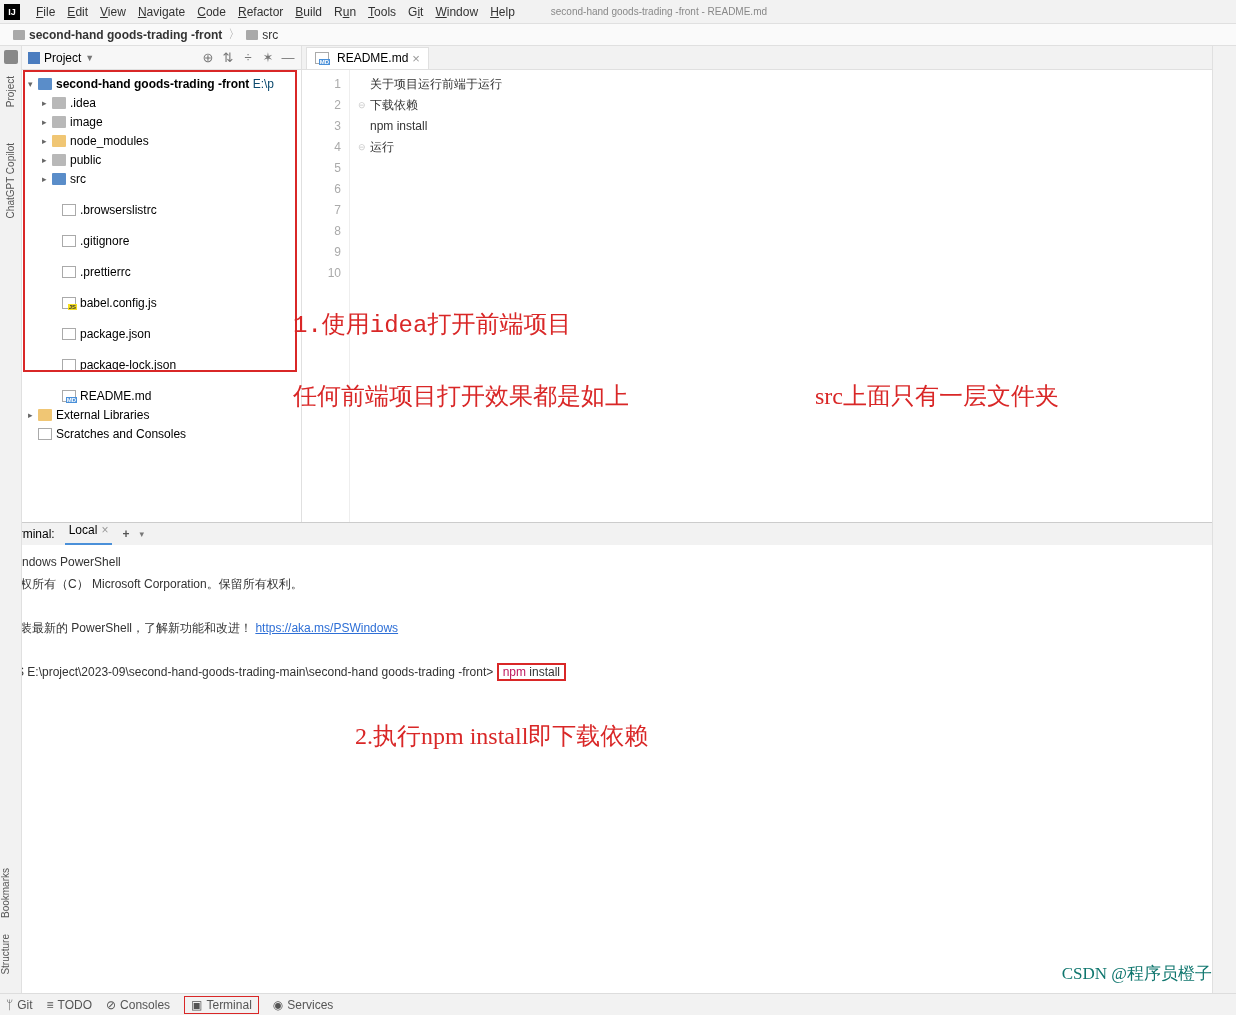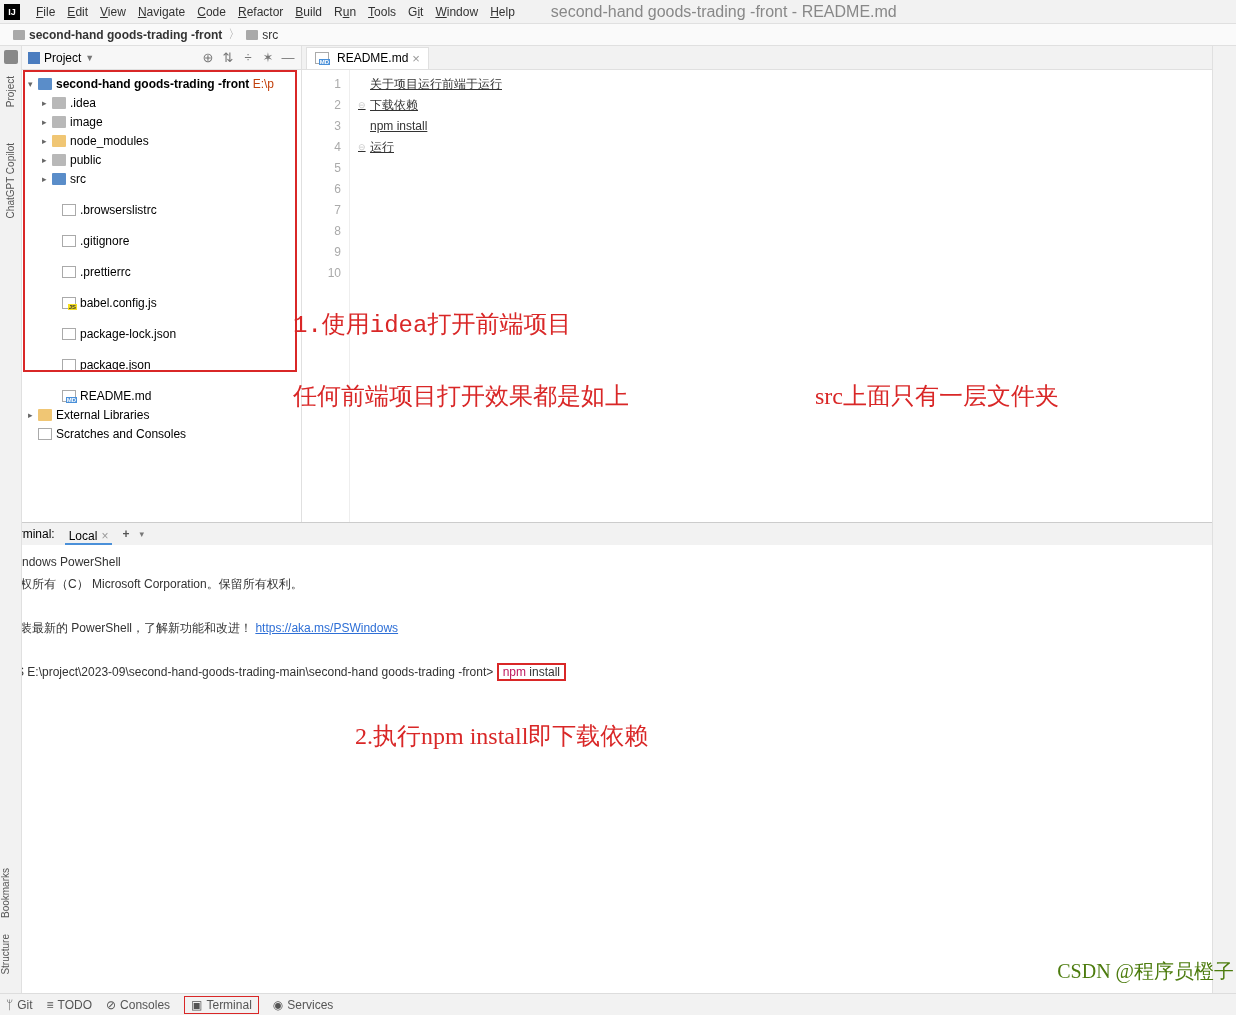--- a/index.html
+++ b/index.html
@@ -1,21 +1,21 @@
 <!DOCTYPE html>
 <html><head>
 <meta charset="utf-8">
 <style>
 * { margin: 0; padding: 0; box-sizing: border-box; font-family: "Segoe UI", Arial, sans-serif; font-size: 12px; }
 body { width: 1236px; height: 1015px; background: #fff; position: relative; overflow: hidden; }
 .menubar { height: 24px; display: flex; align-items: center; padding-left: 4px; background: #f2f2f2; border-bottom: 1px solid #e0e0e0; }
 .logo { width: 16px; height: 16px; background: #000; color: #fff; display: flex; align-items: center; justify-content: center; font-size: 9px; font-weight: bold; margin-right: 10px; }
 .menu-item { padding: 0 6px; cursor: pointer; color: #333; }
 .menu-item u { text-decoration: underline; }
-.title-path { margin-left: 30px; color: #888; font-size: 16px; }
+.title-path { margin-left: 30px; color: #888; font-size: 10px; }
 .breadcrumb { height: 22px; display: flex; align-items: center; padding-left: 10px; background: #fafafa; border-bottom: 1px solid #e0e0e0; }
 .crumb { padding: 0 3px; color: #333; }
 .crumb-sep { color: #999; padding: 0 3px; }
 .folder-icon { width: 12px; height: 10px; background: #a9a9a9; display: inline-block; margin-right: 4px; vertical-align: middle; border-radius: 1px; }
 .main { display: flex; height: 476px; position: relative; }
 .left-rail { width: 22px; background: #f2f2f2; border-right: 1px solid #e0e0e0; display: flex; flex-direction: column; align-items: center; }
 .rail-text { writing-mode: vertical-rl; transform: rotate(180deg); font-size: 10px; color: #555; padding: 8px 0; cursor: pointer; }
 .rail-icon { width: 14px; height: 14px; background: #888; margin: 4px 0; border-radius: 2px; }
 .project-panel { width: 280px; border-right: 1px solid #e0e0e0; background: #fff; }
 .panel-header { height: 24px; display: flex; align-items: center; padding: 0 6px; border-bottom: 1px solid #e0e0e0; background: #f7f7f7; }
@@ -39,36 +39,36 @@
 .i-lib { background: #f0c674; border-radius: 1px; }
 .bold { font-weight: bold; }
 .redbox1 { position: absolute; left: 23px; top: 70px; width: 274px; height: 302px; border: 2px solid #d92727; pointer-events: none; }
 .editor { flex: 1; display: flex; flex-direction: column; }
 .tabs { height: 24px; display: flex; align-items: center; background: #f2f2f2; border-bottom: 1px solid #e0e0e0; padding-left: 4px; }
 .tab { display: flex; align-items: center; height: 22px; padding: 0 8px; background: #fff; border: 1px solid #e0e0e0; border-bottom: none; gap: 4px; }
 .tab-close { color: #999; cursor: pointer; font-size: 13px; }
 .code-area { display: flex; flex: 1; font-family: Consolas, monospace; font-size: 13px; }
 .gutter { width: 48px; background: #fff; border-right: 1px solid #eee; text-align: right; padding: 4px 8px 4px 0; color: #aaa; line-height: 21px; }
 .code-body { flex: 1; padding: 4px 8px; line-height: 21px; position: relative; color: #333; }
-.code-line { display: flex; text-decoration: underline; }
+.code-line { display: flex; }
 .fold-mark { width: 12px; color: #ccc; font-size: 9px; }
 .anno { position: absolute; color: #d92727; font-size: 24px; font-family: "SimSun", serif; }
 .terminal-panel { border-top: 1px solid #ccc; }
 .term-header { height: 22px; display: flex; align-items: center; background: #f2f2f2; padding: 0 6px; gap: 10px; }
-.term-tab { display: flex; align-items: flex-end; gap: 4px; border-bottom: 2px solid #4a90d9; padding: 0 4px; height: 22px; }
+.term-tab { display: flex; align-items: flex-start; gap: 4px; border-bottom: 2px solid #4a90d9; padding: 0 4px; height: 22px; }
 .term-body { padding: 6px 8px; font-family: Consolas, monospace; font-size: 13px; line-height: 22px; background: #fff; color: #333; height: 424px; position: relative; }
 .term-link { color: #2e6fd6; text-decoration: underline; }
 .term-prompt-line { position: relative; }
 .npm-box { border: 2px solid #d92727; padding: 0 4px; }
 .npm-word { color: #be185d; }
 .statusbar { position: absolute; bottom: 0; left: 0; right: 0; height: 22px; background: #f2f2f2; border-top: 1px solid #ddd; display: flex; align-items: center; padding: 0 6px; gap: 14px; }
 .status-item { display: flex; align-items: center; gap: 4px; cursor: pointer; color: #555; font-size: 11px; }
 .status-active { border: 1px solid #d92727; padding: 1px 6px; }
 .rightrail { width: 24px; position: absolute; right: 0; top: 46px; bottom: 22px; background: #f2f2f2; border-left: 1px solid #e0e0e0; }
-.watermark { position: absolute; right: 2px; bottom: 30px; color: #4d7c0f; font-size: 20px; font-family: "Microsoft YaHei"; }
+.watermark { position: absolute; right: 24px; bottom: 30px; color: #0f766e; font-size: 17px; font-family: "Microsoft YaHei"; }
 .left-bottom-rail { position: absolute; left: 0; top: 522px; width: 22px; background: #f2f2f2; border-right: 1px solid #e0e0e0; bottom: 22px; display: flex; flex-direction: column; justify-content: flex-end; }
 </style>
 </head>
 <body>
 
 <div class="menubar">
   <div class="logo">IJ</div>
   <span class="menu-item"><u>F</u>ile</span>
   <span class="menu-item"><u>E</u>dit</span>
   <span class="menu-item"><u>V</u>iew</span>
@@ -106,21 +106,21 @@
         </span>
       <span class="panel-tools">
         <span class="tool-icon">⊕</span>
         <span class="tool-icon">⇅</span>
         <span class="tool-icon">÷</span>
         <span class="tool-icon">✶</span>
         <span class="tool-icon">—</span>
       </span>
     </div>
     <div class="tree">
-      <div class="tree-row"><span class="arrow">▾</span><span class="proj-icon i-folder-blue"></span><span class="bold">second-hand goods-trading -front</span>&nbsp;<span style="color:#c2410c;">E:\p</span></div>
+      <div class="tree-row"><span class="arrow">▾</span><span class="proj-icon i-folder-blue"></span><span class="bold">second-hand goods-trading -front</span>&nbsp;<span style="color:#0c4a6e;">E:\p</span></div>
       <div class="tree-row d1">
           <span class="arrow">▸</span>
           <span class="proj-icon i-folder"></span>
           <span>.idea</span>
         </div>
       <div class="tree-row d1">
           <span class="arrow">▸</span>
           <span class="proj-icon i-folder"></span>
           <span>image</span>
         </div>
@@ -150,25 +150,25 @@
       <div class="tree-row d2">
           <span class="proj-icon i-file"></span>
           <span>.prettierrc</span>
         </div>
       <div class="tree-row d2">
           <span class="proj-icon i-js"></span>
           <span>babel.config.js</span>
         </div>
       <div class="tree-row d2">
           <span class="proj-icon i-file"></span>
+          <span>package.json</span>
+        </div>
+      <div class="tree-row d2">
+          <span class="proj-icon i-file"></span>
           <span>package-lock.json</span>
-        </div>
-      <div class="tree-row d2">
-          <span class="proj-icon i-file"></span>
-          <span>package.json</span>
         </div>
       <div class="tree-row d2">
           <span class="proj-icon i-md"></span>
           <span>README.md</span>
         </div>
       <div class="tree-row">
           <span class="arrow">▸</span>
           <span class="proj-icon i-lib"></span>
           <span>External Libraries</span>
         </div>

